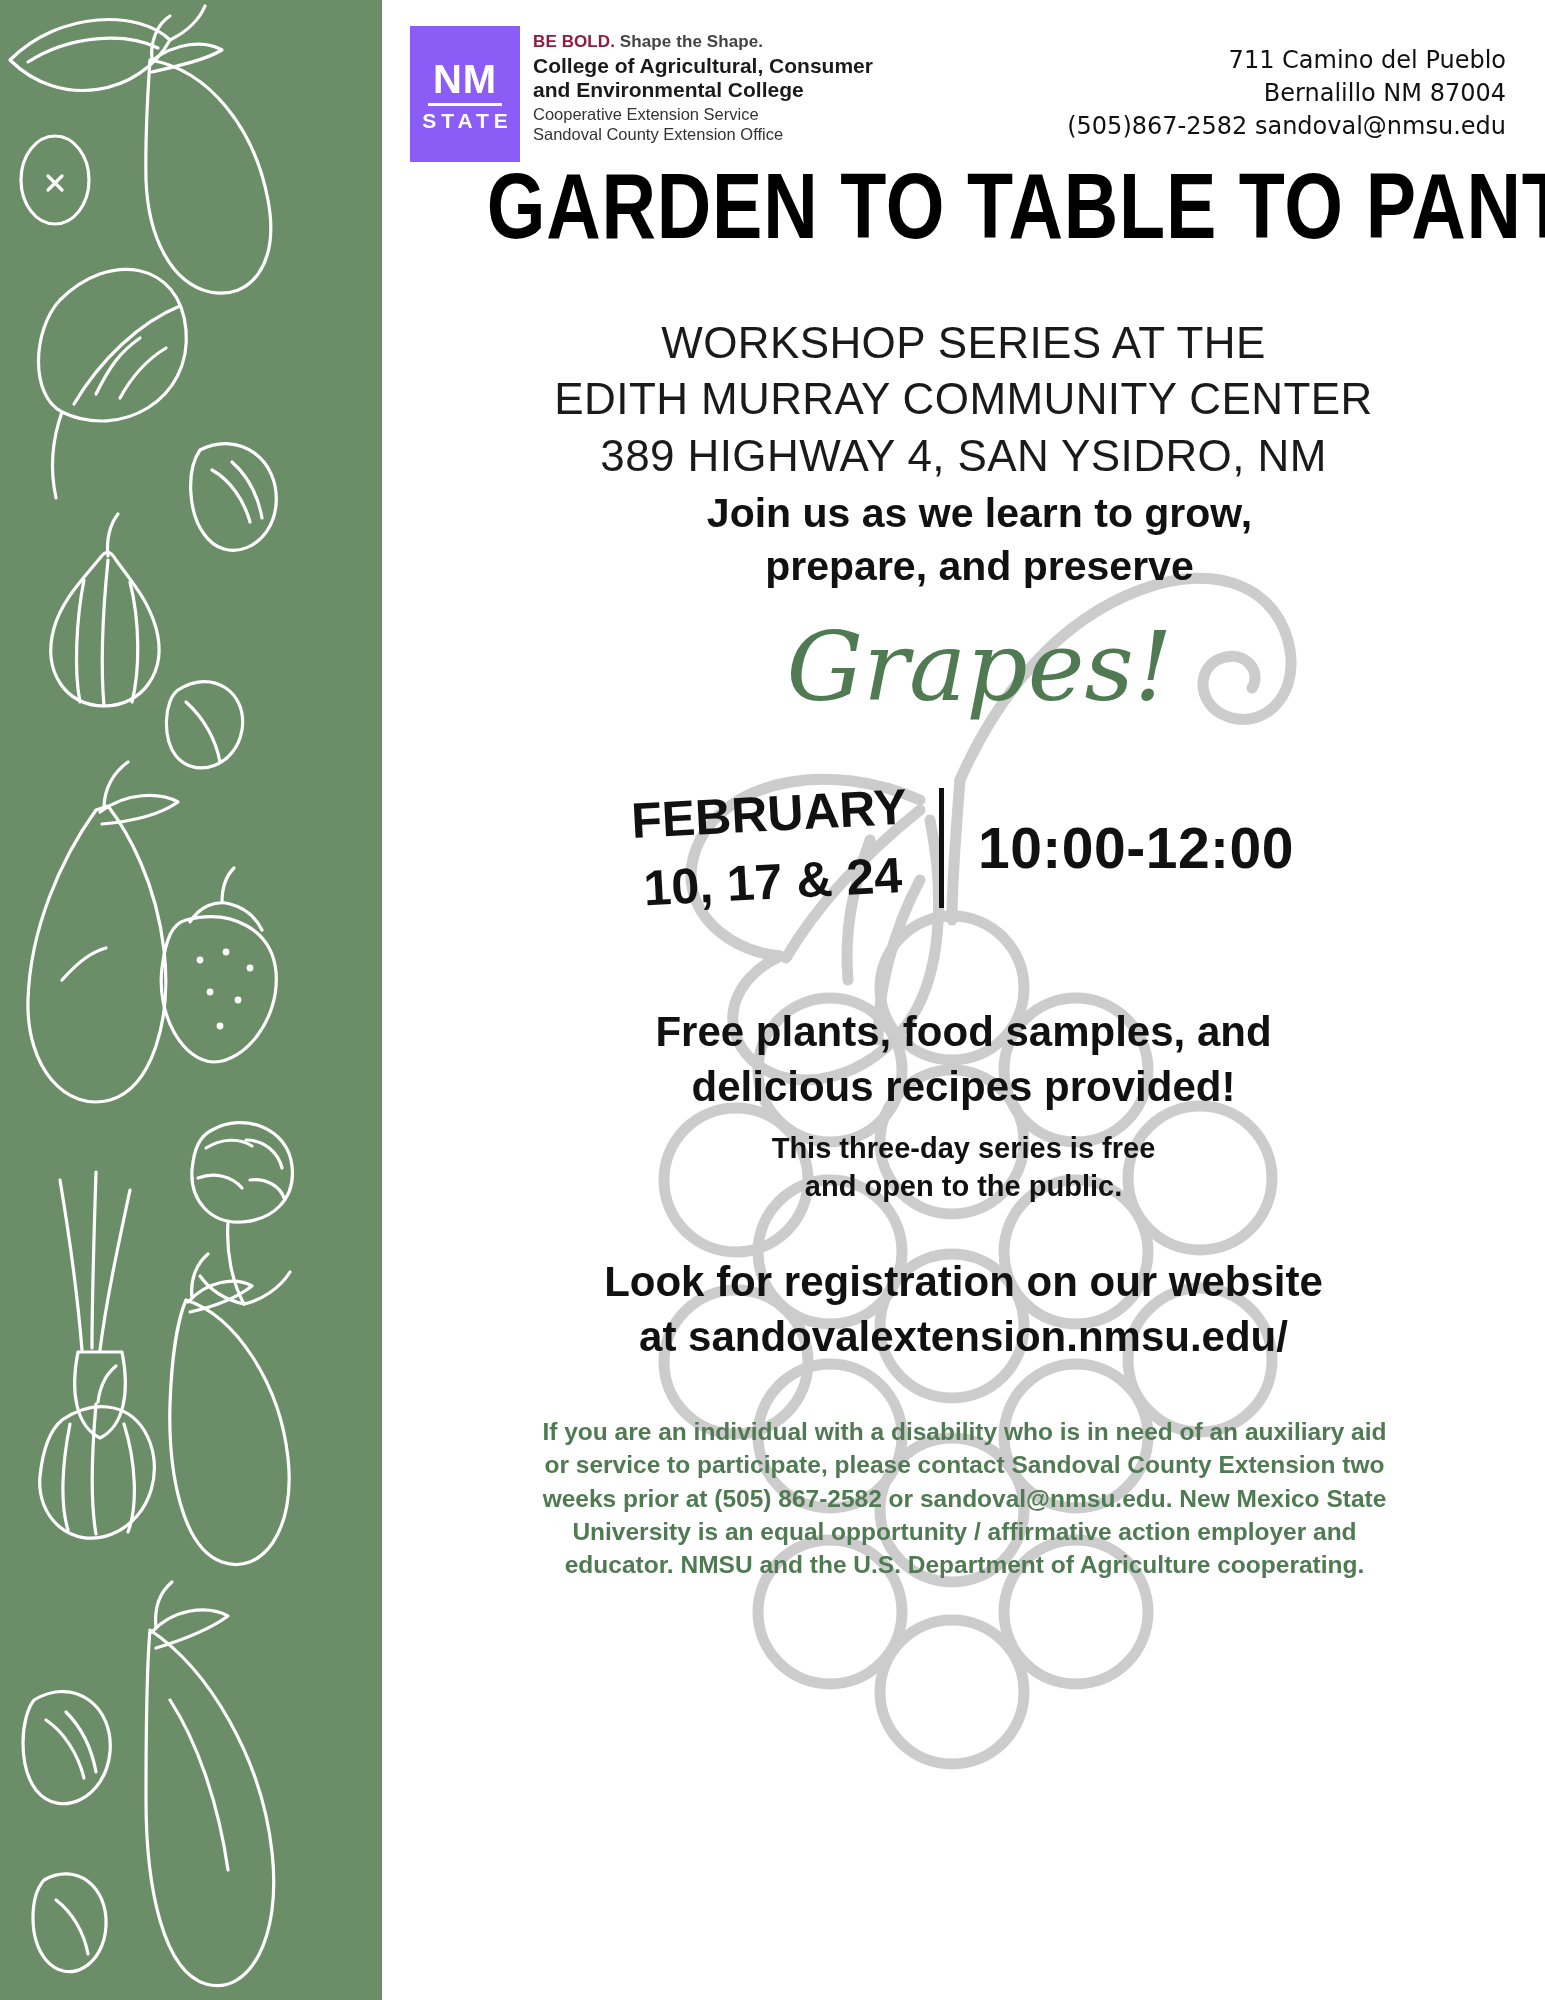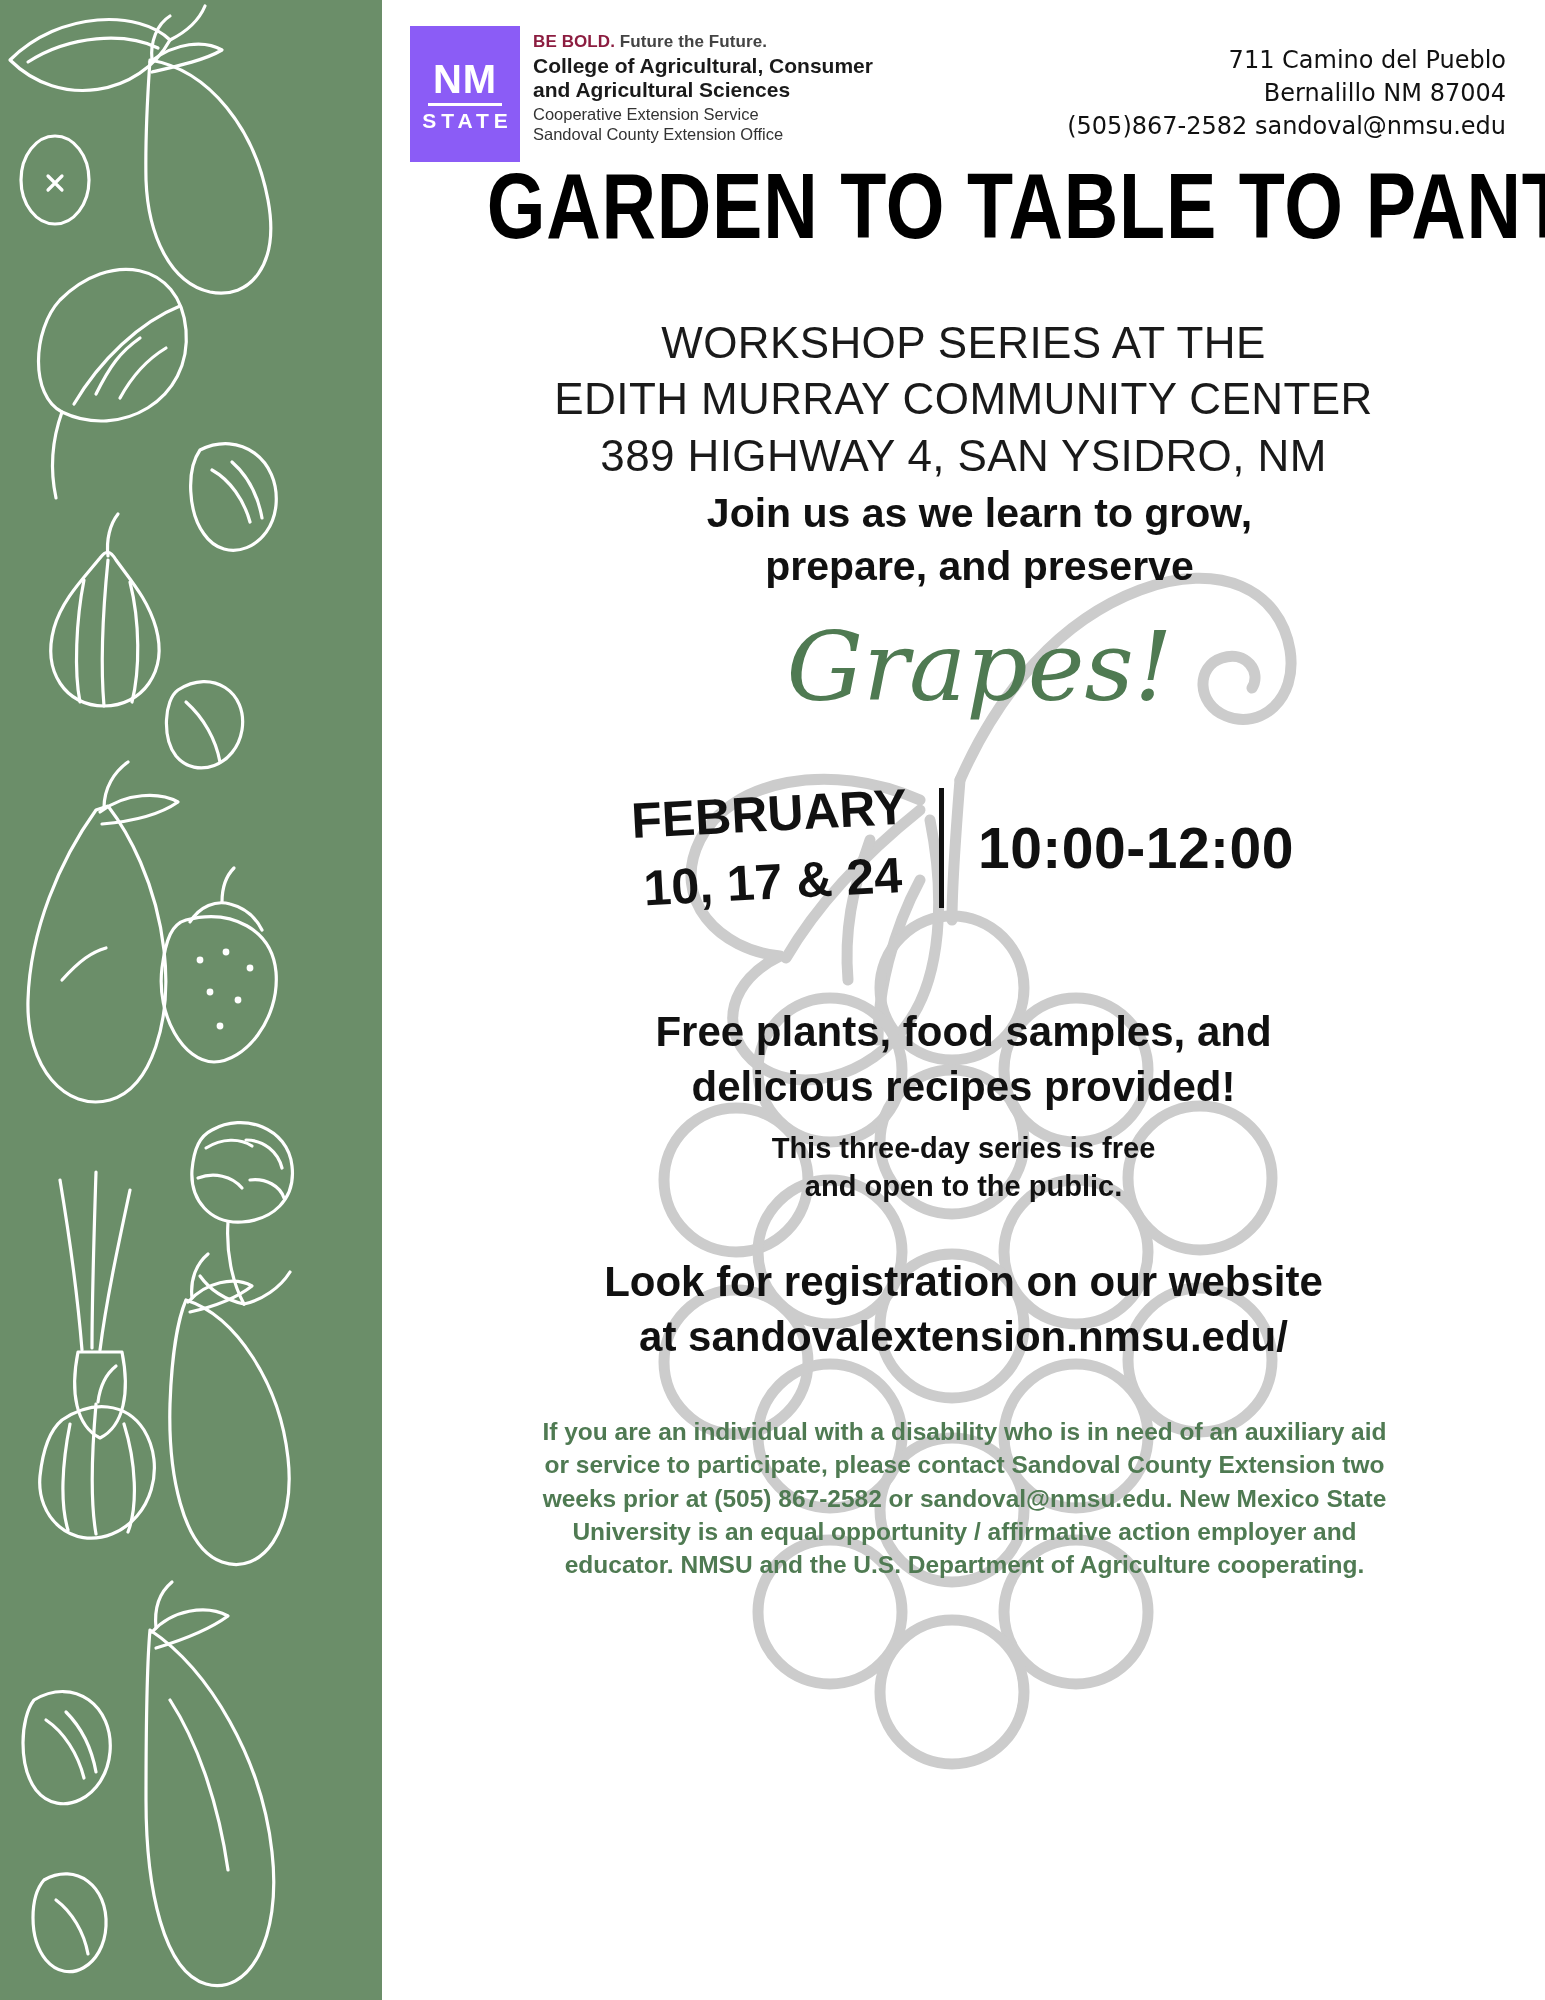--- a/index.html
+++ b/index.html
@@ -392,23 +392,23 @@
   </div>
 
   <div class="header">
     <div class="logo-wrap">
       <div class="nmstate-mark">
         <div class="nm">NM</div>
         <div class="rule"></div>
         <div class="state">STATE</div>
       </div>
       <div class="college-block">
-        <div class="bebold"><b>BE BOLD.</b><span> Future the Future.</span></div>
+        <div class="bebold"><b>BE BOLD.</b><span> Shape the Shape.</span></div>
         <div class="c1">College of Agricultural, Consumer</div>
-        <div class="c2">and Agricultural Sciences</div>
+        <div class="c2">and Environmental College</div>
         <div class="sub1">Cooperative Extension Service</div>
         <div class="sub2">Sandoval County Extension Office</div>
       </div>
     </div>
     <div class="contact">
       <div>711 Camino del Pueblo</div>
       <div>Bernalillo NM 87004</div>
       <div>(505)867-2582 sandoval@nmsu.edu</div>
     </div>
   </div>

